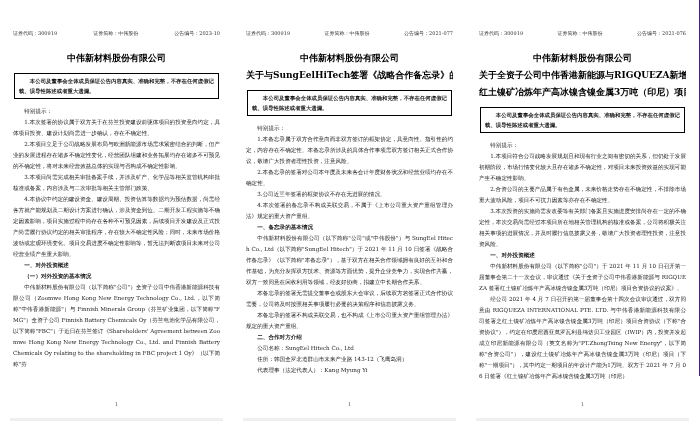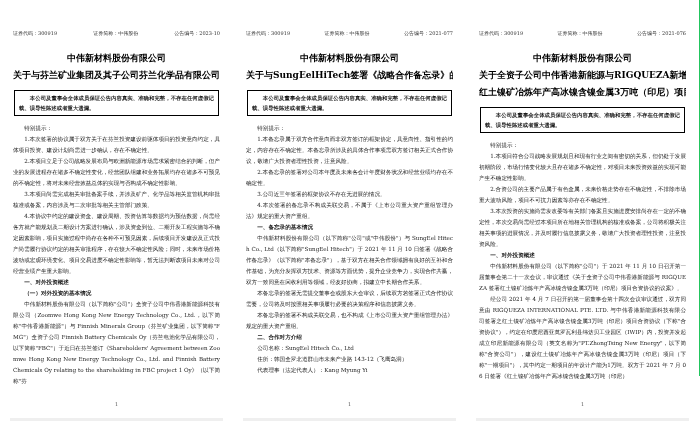--- a/index.html
+++ b/index.html
@@ -1,21 +1,21 @@
 <!DOCTYPE html>
 <html><head>
 <meta charset="utf-8">
 <style>
   html,body{margin:0;padding:0;}
   body{
     width:700px;height:421px;background:#ffffff;overflow:hidden;
     font-family:"DejaVu Serif","Liberation Serif",serif;color:#1a1a1a;
     -webkit-font-smoothing:antialiased;
   }
-  .sheet{width:700px;height:376px;display:flex;background:#22c55e;}
+  .sheet{width:700px;height:376px;display:flex;background:#4c1d95;}
   .page{
     position:relative;width:233px;height:421px;box-sizing:border-box;
     padding:30px 13px 0 13px;background:#fff;
   }
   .doc-header{
     display:flex;justify-content:space-between;
     font-size:5px;color:#333;letter-spacing:0;margin-bottom:14px;
   }
   .doc-header span{white-space:nowrap;}
   .title{
@@ -48,21 +48,20 @@
 <div class="sheet">
 
   <div class="page">
     <div class="doc-header">
       <span>证券代码：300919</span>
       <span>证券简称：中伟股份</span>
       <span>公告编号：2023-10</span>
     </div>
     <div class="title">
       <div>中伟新材料股份有限公司</div>
-      <div>关于与芬兰矿业集团及其子公司芬兰化学品有限公司</div>
     </div>
     <div class="notice-box">
       <p>本公司及董事会全体成员保证公告内容真实、准确和完整，不存在任何虚假记载、误导性陈述或者重大遗漏。</p>
     </div>
     <div class="body">
       <p>特别提示：</p>
       <p>1.本次签署的协议属于双方关于在芬兰投资建设前驱体项目的投资意向约定，具体项目投资、建设计划尚需进一步确认，存在不确定性。</p>
       <p>2.本项目立足于公司战略发展布局与欧洲新能源市场需求紧密结合的判断，但产业的发展进程存在诸多不确定性变化，经营团队组建和业务拓展均存在诸多不可预见的不确定性，将对未来经营效益总体的实现与否构成不确定性影响。</p>
       <p>3.本项目尚需完成相关审批备案手续，并涉及矿产、化学品等相关监管机构审批核准或备案，内容涉及与二次审批等相关主管部门政策。</p>
       <p>4.本协议中约定的建设资金、建设周期、投资估算等数据均为预估数据，尚需经各方就产能规划及二期设计方案进行确认，涉及资金到位、二期开发工程实施等不确定因素影响，项目实施过程中尚存在各种不可预见因素，后续项目开发建设及正式投产尚需履行协议约定的相关审批程序，存在较大不确定性风险；同时，未来市场价格波动或宏观环境变化、项目交易进度不确定性影响等，暂无法判断该项目未来对公司经营业绩产生重大影响。</p>

